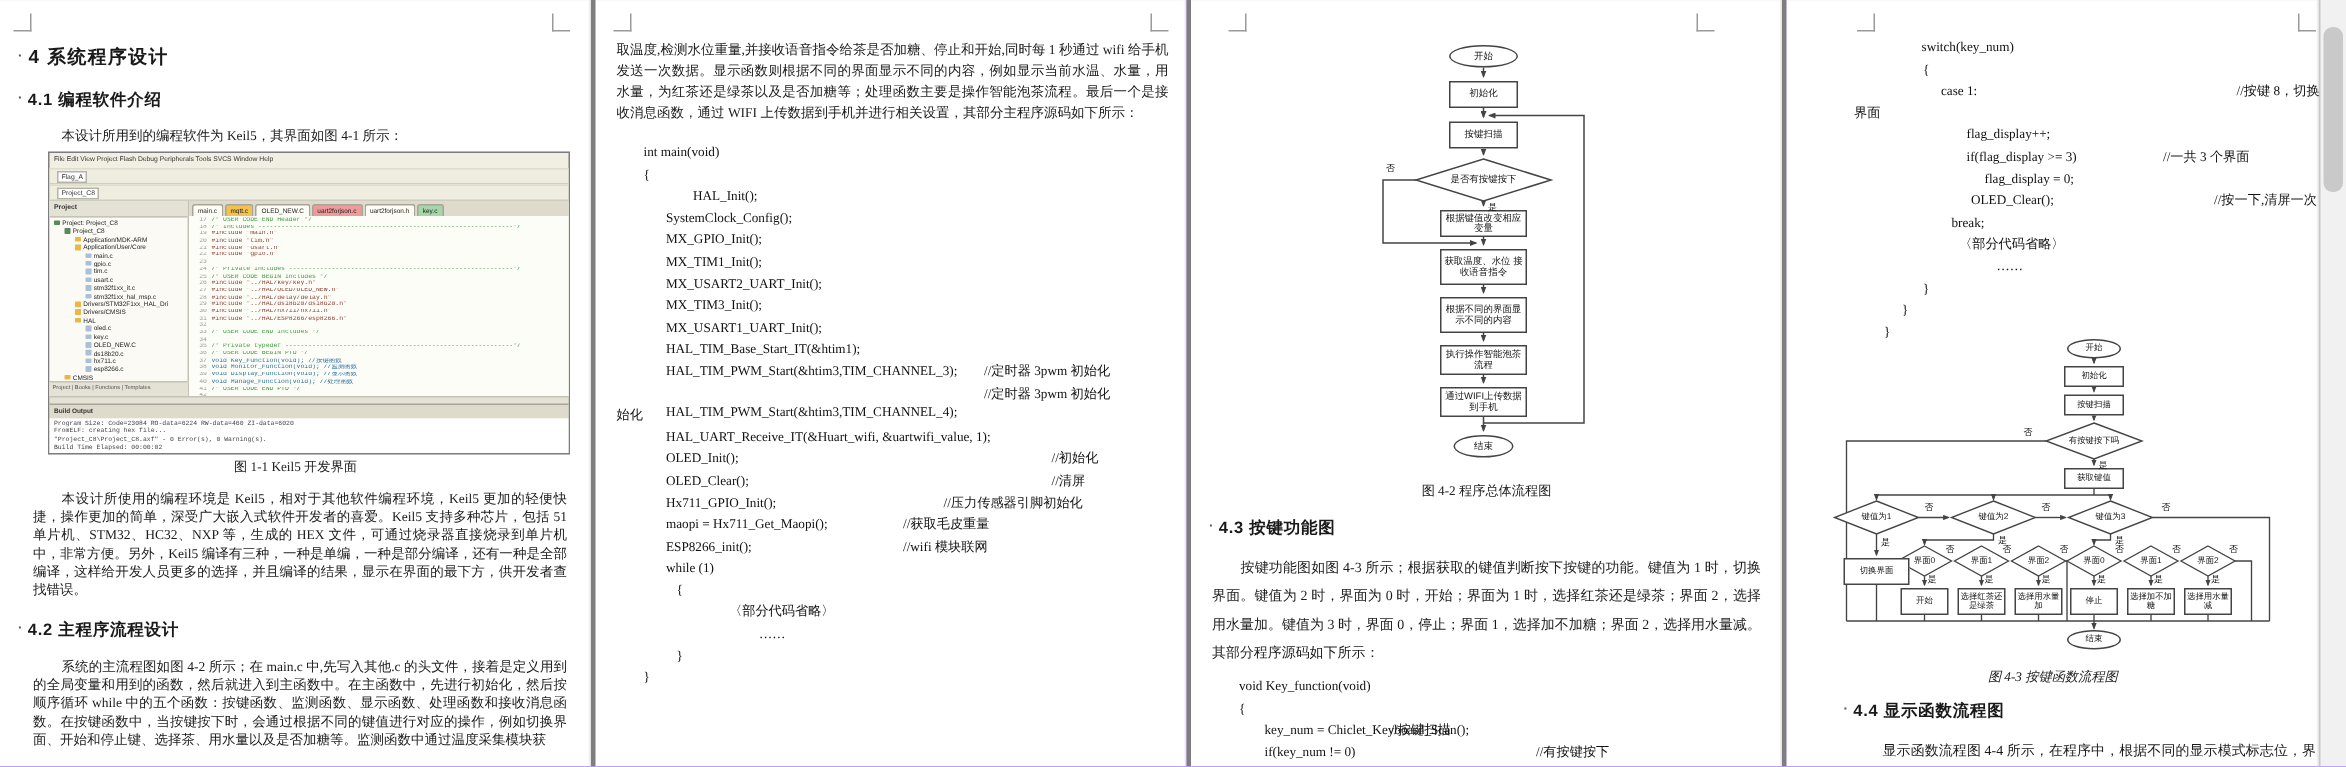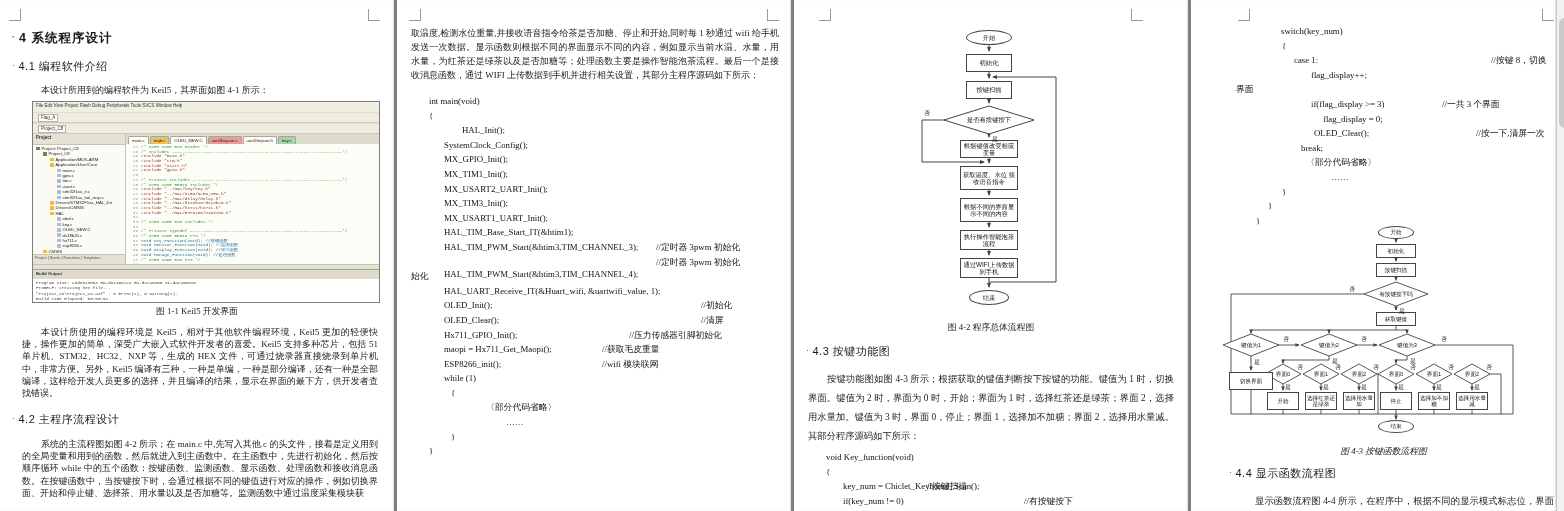--- a/index.html
+++ b/index.html
@@ -6,21 +6,21 @@
   .canvas{position:relative;width:1564px;height:511px;background:#8b5cf6;display:flex;overflow:hidden;
           font-family:"Liberation Serif","DejaVu Serif",serif;color:#1a1a1a;}
   .page{position:relative;background:#ffffff;height:511px;flex:0 0 auto;overflow:hidden;
         box-shadow:inset -1px 0 1px rgba(0,0,0,.12);}
   .gap{width:3px;height:511px;background:#7e7e7e;flex:0 0 auto;}
   .crop{position:absolute;width:11px;height:11px;}
   .crop.tl{border-right:1px solid #9a9a9a;border-bottom:1px solid #9a9a9a;}
   .crop.tr{border-left:1px solid #9a9a9a;border-bottom:1px solid #9a9a9a;}
   .h1{position:absolute;font-family:"Liberation Sans","DejaVu Sans",sans-serif;font-weight:bold;
       font-size:12.5px;letter-spacing:1px;}
-  .h2{position:absolute;font-family:"Liberation Sans","DejaVu Sans",sans-serif;font-weight:normal;
+  .h2{position:absolute;font-family:"Liberation Sans","DejaVu Sans",sans-serif;font-weight:bold;
       font-size:11px;letter-spacing:.5px;}
   .dot{color:#555;font-size:9px;margin-right:3px;vertical-align:2px;}
   .para{position:absolute;text-align:justify;word-break:break-all;margin:0;}
   .p-lh12{font-size:9px;line-height:12.2px;}
   .p-lh14{font-size:9px;line-height:14px;}
   .p-lh19{font-size:9.3px;line-height:19px;}
   .ind{text-indent:19px;}
   .cap{position:absolute;width:100%;text-align:center;font-size:8.8px;color:#222;}
   .codeblock{position:absolute;}
   .code-line{position:relative;height:14.6px;font-size:8.8px;white-space:pre;color:#111;}
@@ -317,29 +317,29 @@
         <div class="code-line"><span class="ct" style="margin-left: 18px;">void Key_function(void)</span></div>
         <div class="code-line"><span class="ct" style="margin-left: 18px;">{</span></div>
         <div class="code-line"><span class="ct" style="margin-left: 35px;">key_num = Chiclet_Keyboard_Scan();</span><span class="cc" style="left: 119px;">//按键扫描</span></div>
         <div class="code-line"><span class="ct" style="margin-left: 35px;">if(key_num != 0)</span><span class="cc" style="left: 216px;">//有按键按下</span></div>
         <div class="code-line"><span class="ct" style="margin-left: 42px;">{</span></div>
       </div>
   </div>
 
   <div class="gap"></div>
 
-  <div class="page" style="width:355px;padding-left:10px;">
+  <div class="page" style="width:355px;">
     <div class="crop tl" style="left:47px;top:9px;"></div>
     <div class="crop tr" style="right:2px;top:9px;"></div>
     <div class="codeblock" style="left:45px;top:26px;right:2px;">
         <div class="code-line"><span class="ct" style="margin-left: 45px;">switch(key_num)</span></div>
         <div class="code-line"><span class="ct" style="margin-left: 46px;">{</span></div>
         <div class="code-line"><span class="ct" style="margin-left: 58px;">case 1:</span><span class="cc" style="left: 255px;">//按键 8，切换</span></div>
+        <div class="code-line"><span class="ct" style="margin-left: 0px;">界面</span></div>
         <div class="code-line"><span class="ct" style="margin-left: 75px;">flag_display++;</span></div>
-        <div class="code-line"><span class="ct" style="margin-left: 0px;">界面</span></div>
         <div class="code-line"><span class="ct" style="margin-left: 75px;">if(flag_display &gt;= 3)</span><span class="cc" style="left: 206px;">//一共 3 个界面</span></div>
         <div class="code-line"><span class="ct" style="margin-left: 87px;">flag_display = 0;</span></div>
         <div class="code-line"><span class="ct" style="margin-left: 78px;">OLED_Clear();</span><span class="cc" style="left: 240px;">//按一下,清屏一次</span></div>
         <div class="code-line"><span class="ct" style="margin-left: 65px;">break;</span></div>
         <div class="code-line"><span class="ct" style="margin-left: 70px;">〈部分代码省略〉</span></div>
         <div class="code-line"><span class="ct" style="margin-left: 95px;">……</span></div>
         <div class="code-line"><span class="ct" style="margin-left: 46px;">}</span></div>
         <div class="code-line"><span class="ct" style="margin-left: 32px;">}</span></div>
         <div class="code-line"><span class="ct" style="margin-left: 20px;">}</span></div>
       </div>

